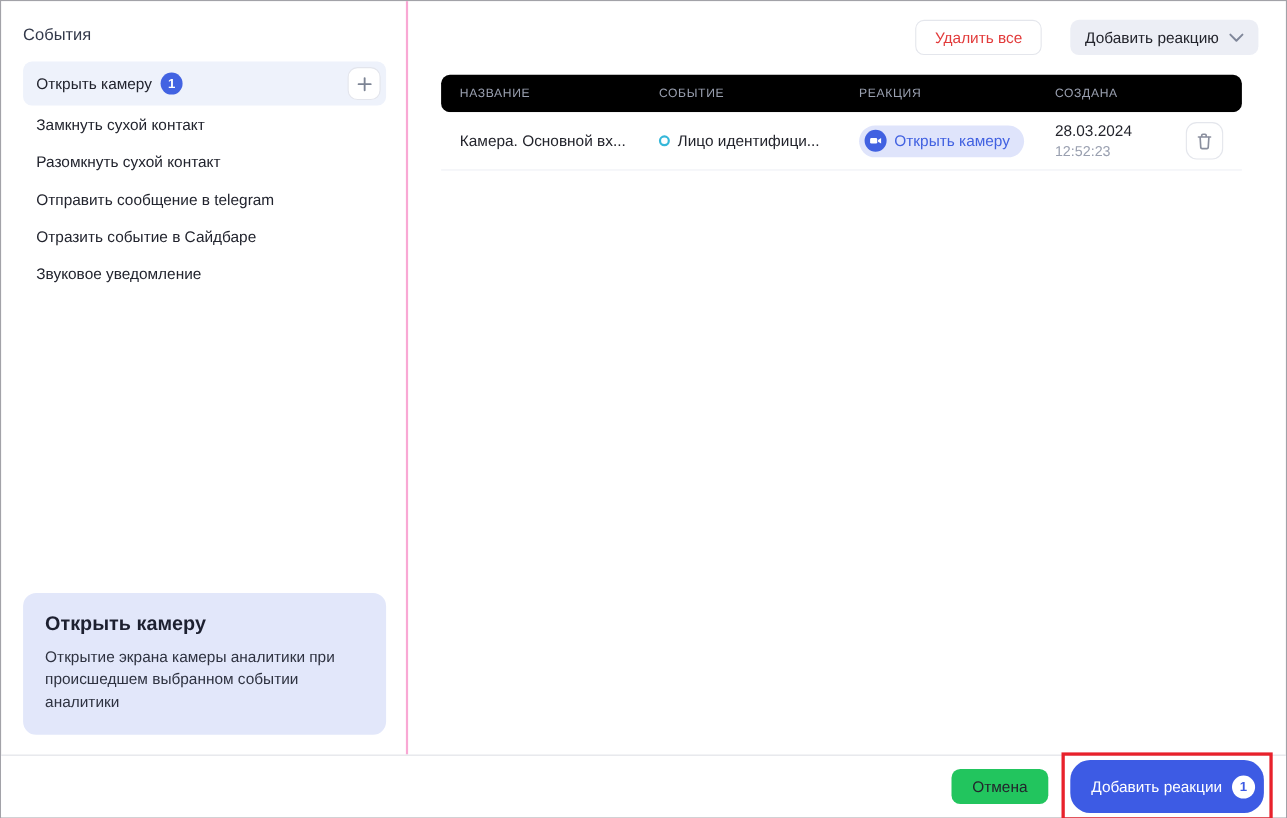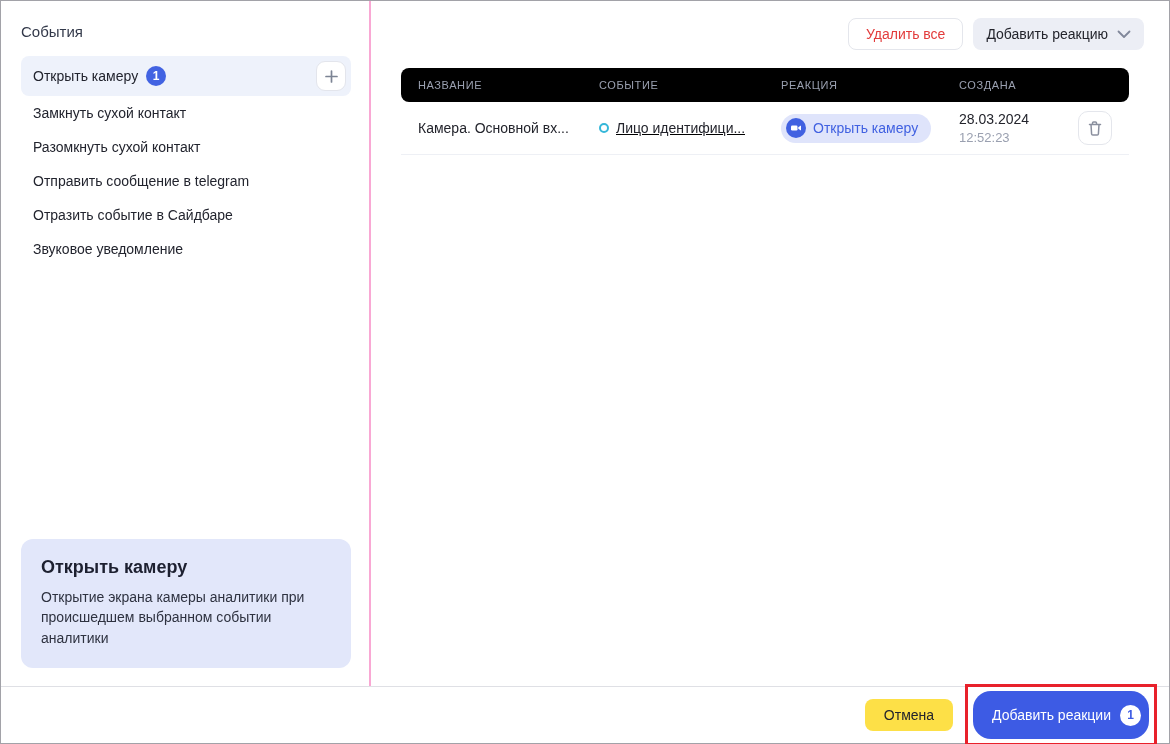--- a/index.html
+++ b/index.html
@@ -60,32 +60,32 @@
   .sidebar-spacer { flex: 1 1 auto; }
   .info-card {
     background: #e2e7fa; border-radius: 12px;
     padding: 18px 20px 20px 20px;
   }
   .info-card-title { font-size: 18px; font-weight: 700; color: #1d2030; margin-bottom: 9px; }
   .info-card-desc { font-size: 14px; color: #2e3240; line-height: 1.45; max-width: 280px; }
 
   
   .main { flex: 1 1 auto; padding: 17px 25px 0 30px; display: flex; flex-direction: column; }
-  .actions-row { display: flex; justify-content: flex-end; gap: 10px; }
+  .actions-row { display: flex; justify-content: flex-end; gap: 26px; }
   .btn { font-family: "Liberation Sans", sans-serif; font-size: 14px; border-radius: 8px; height: 32px; cursor: pointer; display: inline-flex; align-items: center; }
   .btn-delete-all { background: #fff; border: 1px solid #e4e6ec; color: #e23b3b; padding: 0 17px; }
   .btn-add-dropdown { background: #eceef5; border: none; color: #23242c; padding: 0 13px; gap: 9px; }
 
   .table { width: calc(100% - 15px); margin-top: 18px; }
   .table-grid { display: grid; grid-template-columns: 181px 182px 178px 1fr 40px; align-items: center; padding: 0 17px; }
   .table-head { background: #000000; border-radius: 8px; height: 34px; }
   .th { font-size: 11px; letter-spacing: 0.6px; color: #9aa0b0; font-weight: 400; }
   .table-row { height: 53px; border-bottom: 1px solid #eef0f5; background: #fff; }
   .cell-name, .cell-event-text { font-size: 14px; color: #23242c; white-space: nowrap; overflow: hidden; }
-  .cell-event { display: flex; align-items: center; gap: 7px; min-width: 0; text-decoration: underline; }
+  .cell-event { display: flex; align-items: center; gap: 7px; min-width: 0; }
   .ring-icon { width: 10px; height: 10px; border-radius: 50%; border: 2.5px solid #35b7d9; flex: 0 0 auto; }
   .reaction-pill {
     display: inline-flex; align-items: center; gap: 7px;
     background: #dfe4fb; border-radius: 15px; height: 29px; padding: 0 13px 0 5px;
     color: #4161e1; font-size: 14px; cursor: pointer;
   }
   .pill-cam-circle {
     width: 20px; height: 20px; border-radius: 50%; background: #4161e1;
     display: inline-flex; align-items: center; justify-content: center; flex: 0 0 auto;
   }
@@ -98,21 +98,21 @@
     display: flex; align-items: center; justify-content: center; justify-self: end;
   }
 
   
   .modal-footer {
     height: 57px; flex: 0 0 57px;
     border-top: 1px solid #dfe0e5;
     display: flex; align-items: center; justify-content: flex-end;
     padding: 0 12px 0 25px; gap: 12px; background: #fff;
   }
-  .btn-cancel { background: #fde047; border: none; color: #23242c; padding: 0 19px; height: 32px; }
+  .btn-cancel { background: #22c55e; border: none; color: #23242c; padding: 0 19px; height: 32px; }
   .annotation-box { border: 3px solid #e8212b; padding: 4px 5px; }
   .btn-submit {
     background: #3d5be4; border: none; color: #fff; font-size: 14px;
     height: 48px; border-radius: 18px; padding: 0 8px 0 19px;
     display: inline-flex; align-items: center; gap: 9px; cursor: pointer;
     font-family: "Liberation Sans", sans-serif;
   }
   .submit-badge {
     width: 21px; height: 21px; border-radius: 50%; background: #fff;
     color: #3d5be4; font-size: 12px; font-weight: 700;

